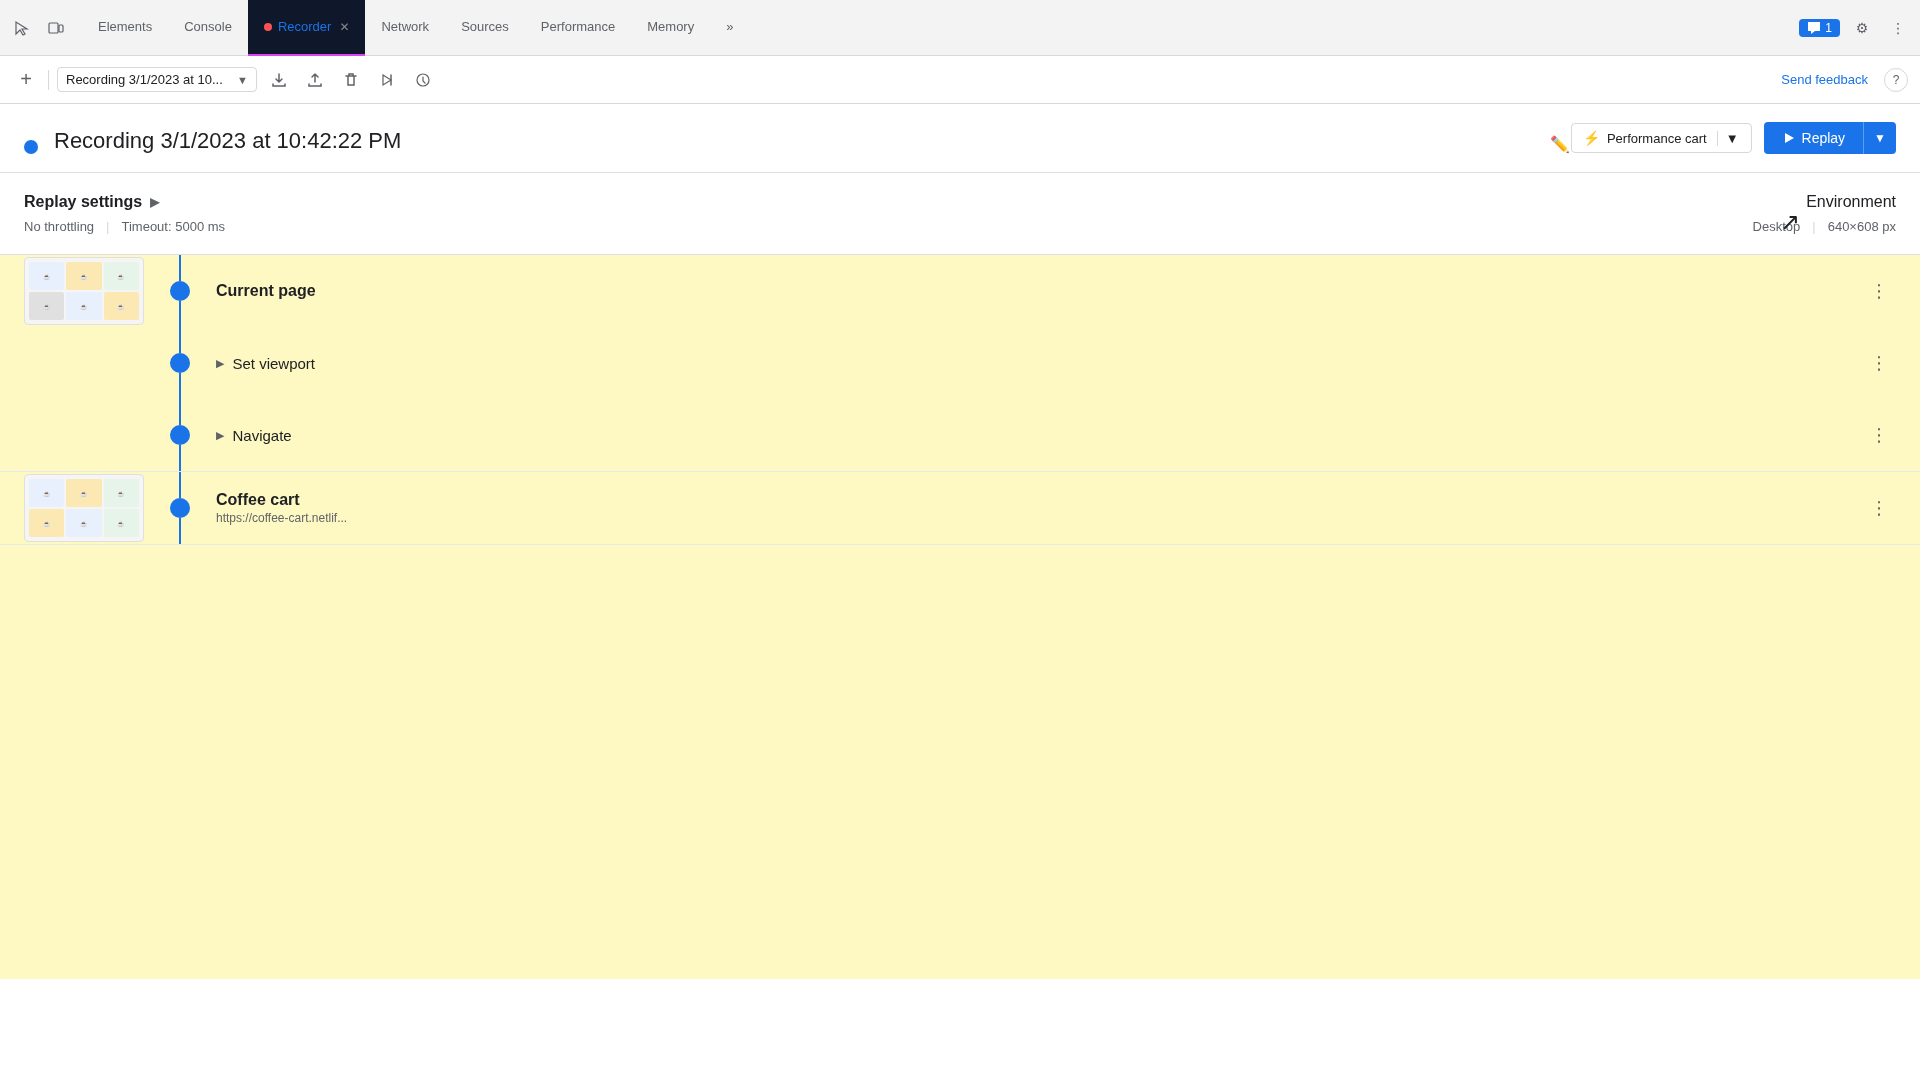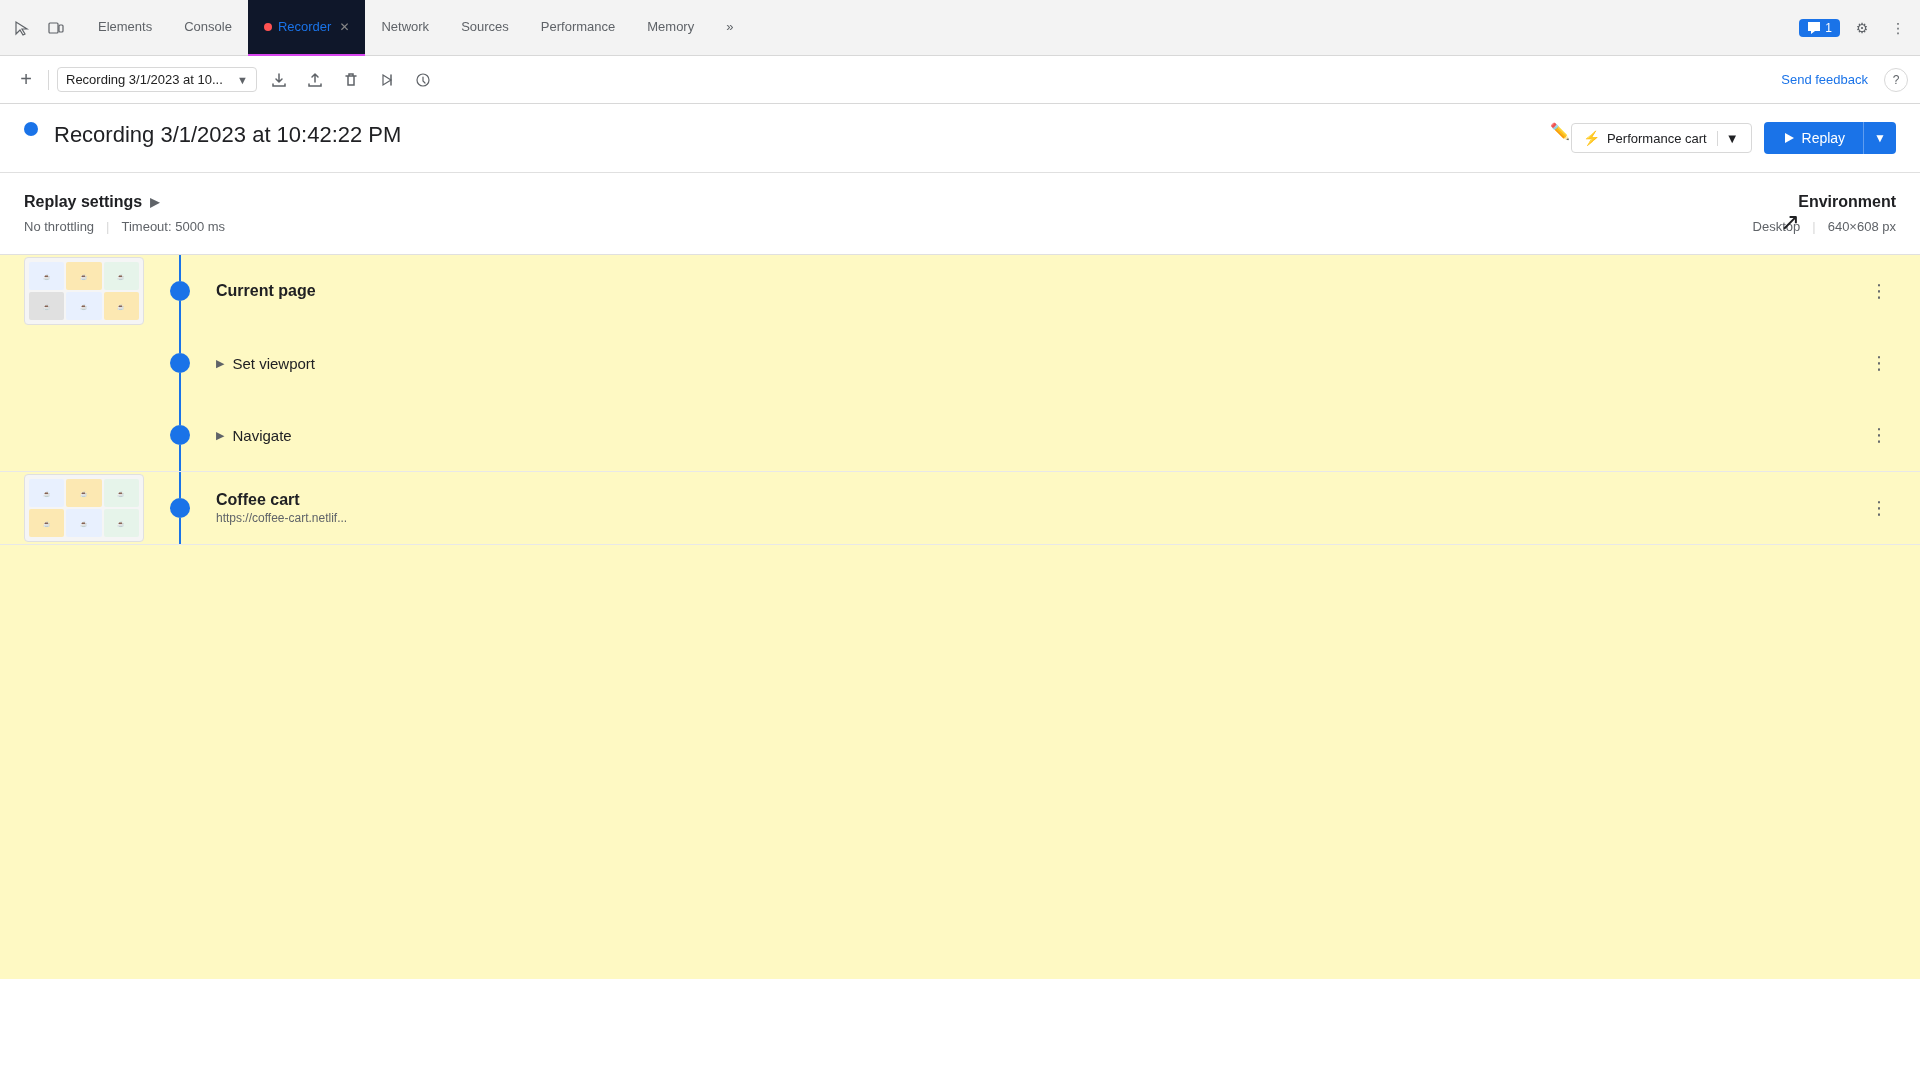--- a/index.html
+++ b/index.html
@@ -182,21 +182,21 @@
     
     .main-content {
       height: calc(1080px - 56px - 48px);
       overflow: hidden;
       background: #fff;
     }
 
     
     .recording-header {
       display: flex;
-      align-items: flex-start;
+      align-items: flex-end;
       padding: 18px 24px;
       border-bottom: 1px solid #e0e0e0;
       background: #fff;
     }
     .recording-dot {
       width: 14px;
       height: 14px;
       background: #1a73e8;
       border-radius: 50%;
       flex-shrink: 0;
@@ -292,21 +292,21 @@
       font-size: 13px;
       color: #5f6368;
     }
     .settings-detail-divider {
       margin: 0 12px;
       color: #d8d8d8;
     }
     .settings-right { text-align: right; }
     .env-title {
       font-size: 16px;
-      font-weight: 700;
+      font-weight: 400;
       color: #202124;
       margin-bottom: 8px;
     }
     .env-details {
       display: flex;
       align-items: center;
       gap: 0;
       font-size: 13px;
       color: #5f6368;
       justify-content: flex-end;

